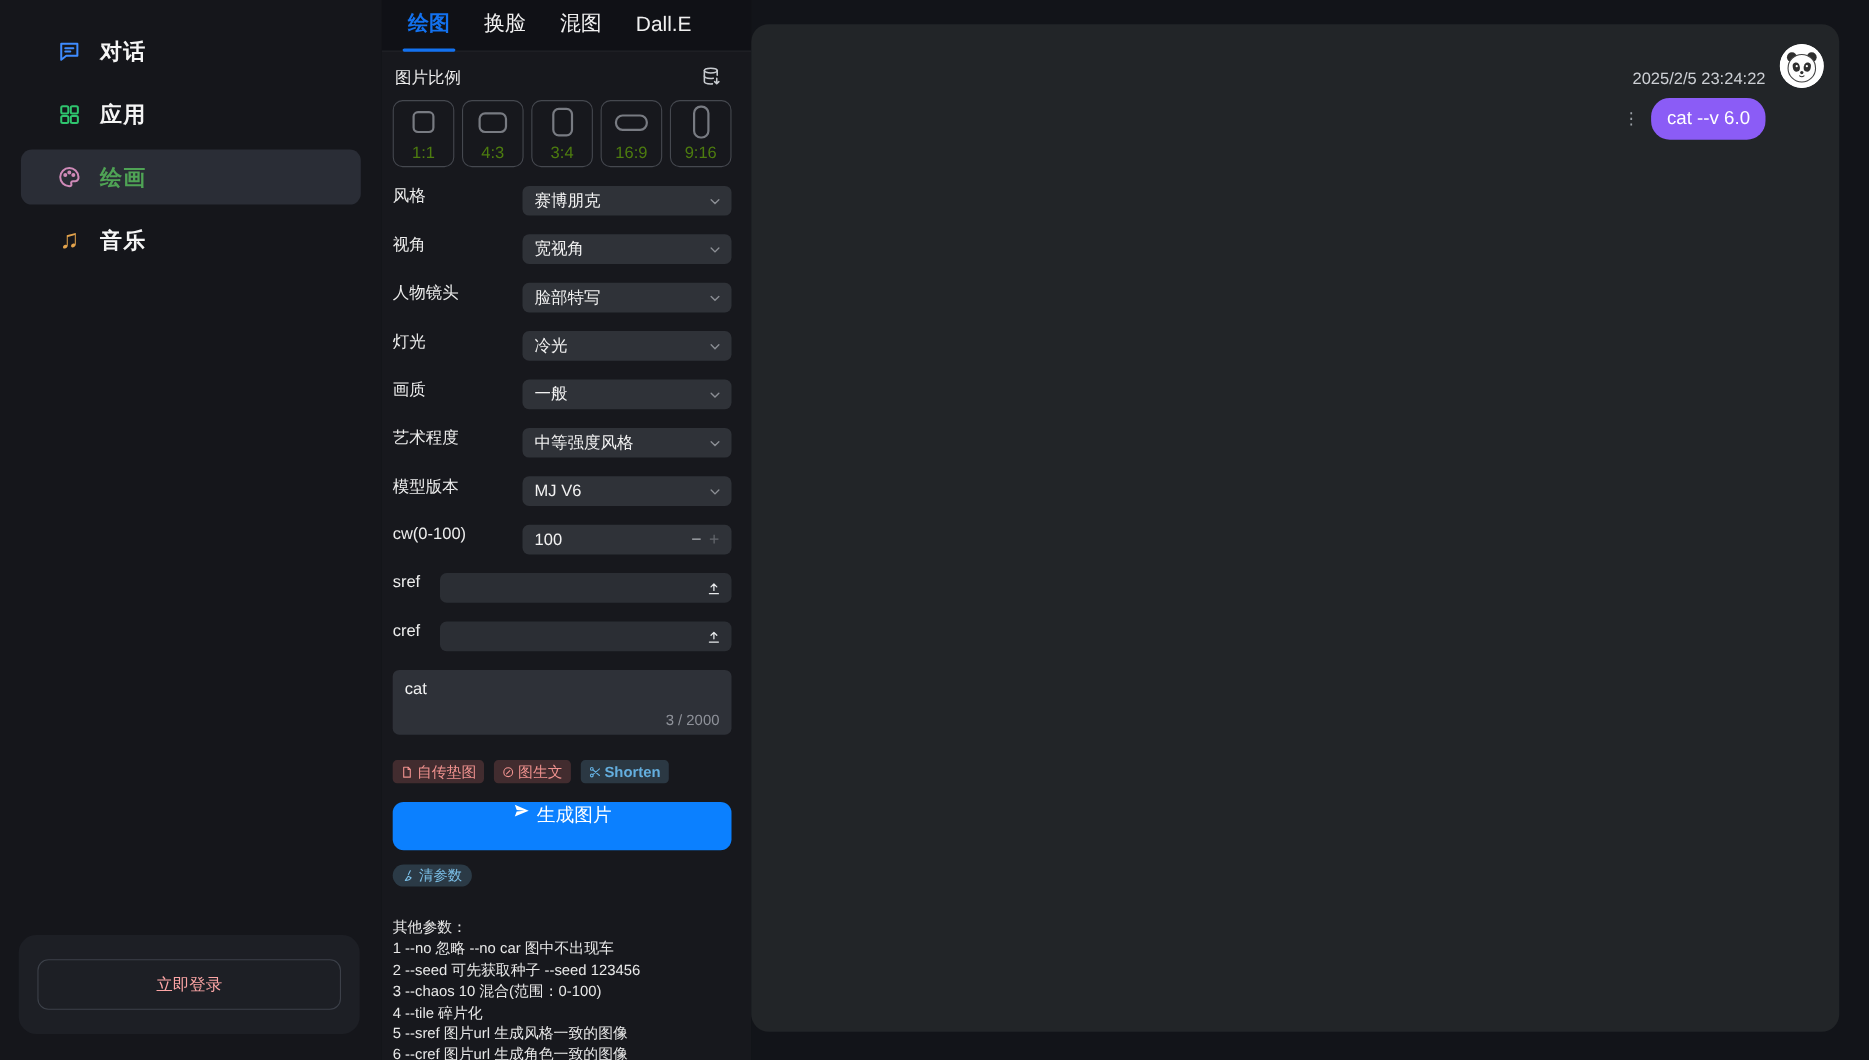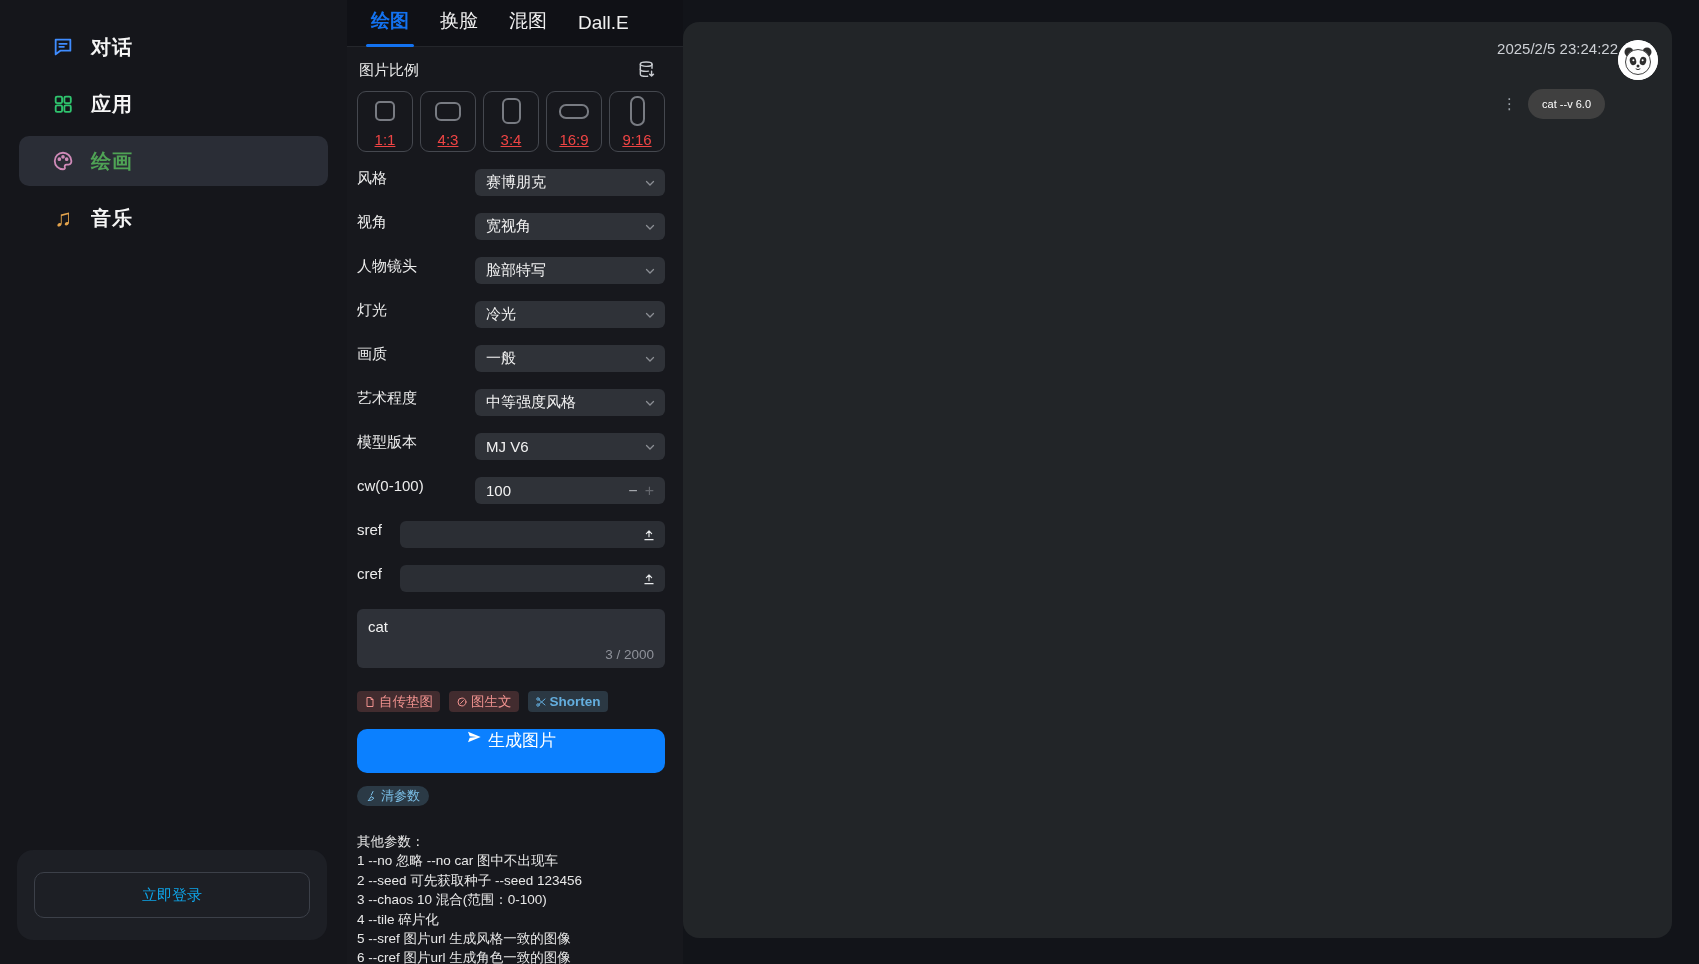--- a/index.html
+++ b/index.html
@@ -15,21 +15,21 @@
   .nav-item { height:50px; margin:7px 19px; border-radius:10px; display:flex; align-items:center;
               padding-left:33px; gap:17px; cursor:pointer; }
   .nav-item .nav-label { font-size:20px; font-weight:bold; color:#f5f5f5; letter-spacing:1px; }
   .nav-item.active { background:#2a2d36; }
   .nav-item.active .nav-label { color:#4fa355; }
   .music-glyph { font-size:24px; color:#e3a34c; line-height:22px; width:22px; text-align:center; }
 
   .login-card { position:absolute; left:17px; right:20px; bottom:24px; height:90px;
                 background:#1d1f25; border-radius:16px; display:flex; align-items:center; justify-content:center; }
   .login-btn { width:calc(100% - 34px); height:46px; border:1px solid #3c4049; border-radius:10px;
-               background:transparent; color:#0ea5e9; font-size:15px; cursor:pointer;
+               background:transparent; color:#fca5a5; font-size:15px; cursor:pointer;
                font-family:inherit; }
 
   
   .panel { width:336px; flex-shrink:0; background:#17181d; display:flex; flex-direction:column; }
   .tabbar { height:47px; flex-shrink:0; display:flex; align-items:flex-end; gap:31px;
             padding-left:24px; background:#101116; border-bottom:1px solid #24262b; }
   .tab { font-size:19px; color:#f0f0f0; padding-bottom:12px; position:relative; cursor:pointer; }
   .tab.active { color:#1372f0; font-weight:bold; }
   .tab.active::after { content:""; position:absolute; left:-5px; right:-5px; bottom:-1px; height:3px;
                        background:#1372f0; border-radius:2px; }
@@ -44,21 +44,21 @@
   .ratio { width:61px; height:61px; border:1px solid #45484f; border-radius:9px;
            display:flex; flex-direction:column; align-items:center; justify-content:center;
            gap:4px; cursor:pointer; background:transparent; }
   .shapebox { height:32px; display:flex; align-items:center; justify-content:center; }
   .shape { border:2px solid #787b82; }
   .s11  { width:20px; height:20px; border-radius:5px; }
   .s43  { width:26px; height:19px; border-radius:6px; }
   .s34  { width:19px; height:26px; border-radius:6px; }
   .s169 { width:30px; height:15px; border-radius:7px; }
   .s916 { width:15px; height:30px; border-radius:7px; }
-  .rlabel { font-size:15px; color:#ef4444;text-decoration:underline; }
+  .rlabel { font-size:15px; color:#4d7c0f; }
 
   .form { margin-top:17px; }
   .frow { display:flex; height:27px; margin-bottom:17px; }
   .flabel { width:118px; flex-shrink:0; font-size:15px; color:#ececec; }
   .flabel.short { width:31px; }
   .select, .stepper { flex:1; height:27px; background:#2f3238; border-radius:6px;
                       display:flex; align-items:center; padding:0 9px 0 11px; cursor:pointer; }
   .sval { flex:1; font-size:15px; color:#f2f2f2; white-space:nowrap; }
   .minus { font-size:16px; color:#aaadb2; padding:0 5px; cursor:pointer; }
   .plus  { font-size:16px; color:#63666c; padding:0 2px; cursor:pointer; }
@@ -83,27 +83,27 @@
   .clear-tag { margin-top:13px; display:inline-flex; height:20px; border-radius:10px;
                background:#2b3a46; color:#7cc0e8; font-size:13px; align-items:center;
                gap:3px; padding:0 9px; cursor:pointer; }
 
   .help { margin-top:26px; font-size:13.5px; line-height:19.4px; color:#e8e8e8; }
 
   
   .chat { flex:1; min-width:0; background:#121419; padding:22px 27px 26px 0; }
   .chat-card { height:100%; background:#222528; border-radius:16px; padding:18px 14px;
                display:flex; flex-direction:column; align-items:flex-end; gap:9px; }
-  .meta-row { display:flex; align-items:flex-start; }
+  .meta-row { display:flex; align-items:flex-end; gap:13px; }
   .timestamp { font-size:15px; color:#cdd0d5; }
   .avatar { width:40px; height:40px; border-radius:50%; background:#fff; overflow:hidden;
             display:flex; align-items:center; justify-content:center; }
   .msg-row { display:flex; align-items:center; gap:11px; margin-right:53px; }
   .dots { color:#9aa0a6; font-size:15px; cursor:pointer; }
-  .bubble { background:#404040; color:#fff; font-size:11px; padding:9px 14px; border-radius:17px; }
+  .bubble { background:#8b5cf6; color:#fff; font-size:17px; padding:9px 14px; border-radius:17px; }
 </style>
 </head>
 <body>
 
 <div class="sidebar">
   <div class="nav-item">
     <span>
       <svg width="22" height="22" viewBox="0 0 24 24" fill="none" stroke="#3f8cff" stroke-width="2" stroke-linejoin="round" stroke-linecap="round">
         <path d="M4 4h16v12H9l-5 4z"></path>
           <path d="M8 8.5h8M8 11.8h5"></path>

